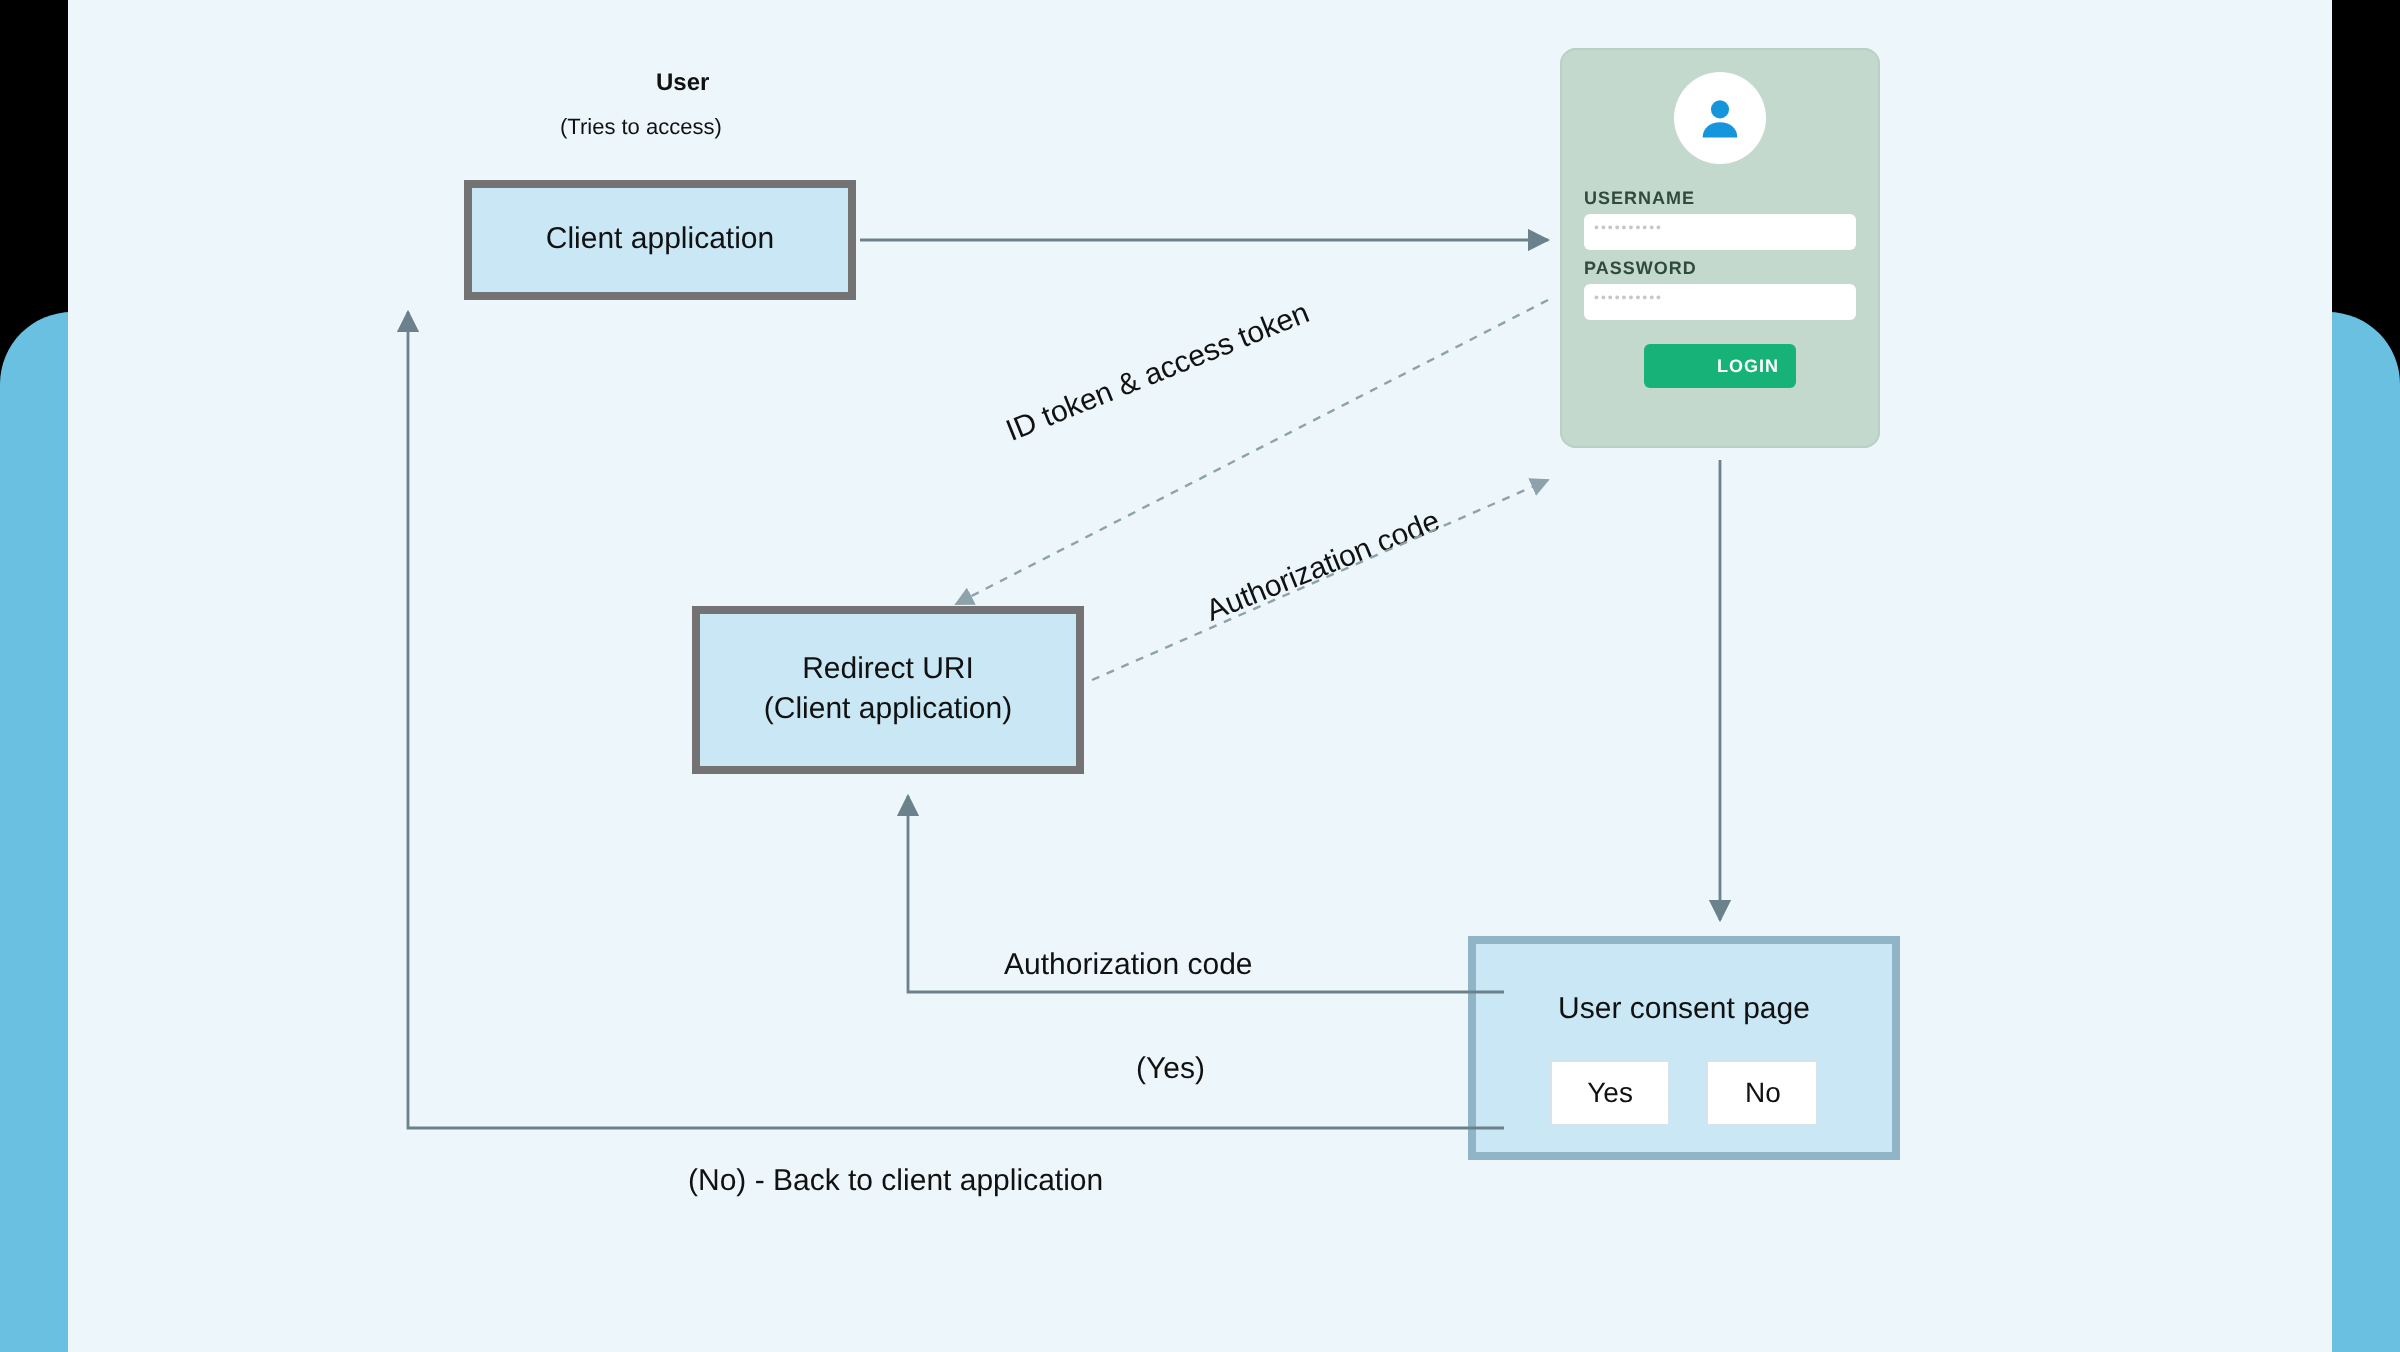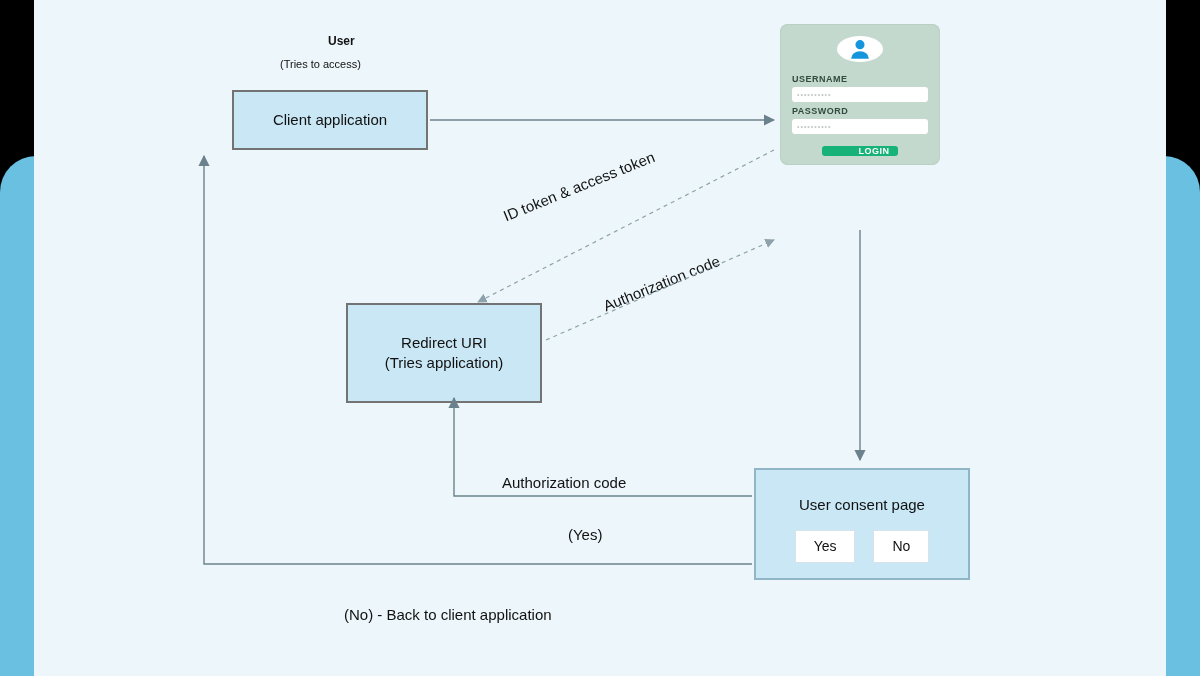--- a/index.html
+++ b/index.html
@@ -22,45 +22,45 @@
     position: absolute;
     left: 34px; top: 0;
     width: 1132px; height: 676px;
     background: #edf7fb;
     border-radius: 0;
   }
   
   .node {
     position: absolute;
     background: #c9e7f4;
-    border: 2px solid #737373;
+    border: 4px solid #737373;
     color: #111;
     text-align: center;
     display: flex;
     flex-direction: column;
     align-items: center;
     justify-content: center;
     font-size: 15px;
     line-height: 1.35;
   }
   
   .client-app { left: 198px; top: 90px;  width: 196px; height: 60px; }
-  .redirect   { left: 312px; top: 303px; width: 196px; height: 100px; }
-  .consent    { left: 720px; top: 468px; width: 216px; height: 112px; padding-top: 10px; border-color:#8fb5c6;}
+  .redirect   { left: 312px; top: 303px; width: 196px; height: 84px; }
+  .consent    { left: 700px; top: 468px; width: 216px; height: 112px; padding-top: 10px; border-color:#8fb5c6;}
   .consent .btns { display:flex; gap:18px; margin-top:14px; }
   .consent .btn {
     background: #fff; border:1px solid #d6e3ea;
     color:#111; font-size:14px;
     padding:6px 18px;
   }
   
   .login-panel {
     position: absolute;
     left: 746px; top: 24px;
-    width: 160px; height: 141px;
+    width: 160px; height: 200px;
     background: #c4d9cd;
     border-radius: 8px;
     padding: 12px 12px 10px;
     display:flex; flex-direction:column; align-items:center;
     box-shadow: 0 0 0 1px #bbd0c2 inset;
   }
   .avatar {
     width: 46px; height:46px; border-radius:50%;
     background:#fff; display:flex; align-items:center; justify-content:center;
     margin-bottom:8px;
@@ -81,21 +81,21 @@
   }
   
   .label { position:absolute; color:#111; font-size:15px; }
   .header-user  { left:294px; top:34px; font-size:12px; font-weight:600;}
   .header-sub   { left:246px; top:58px; font-size:11px;}
   .lbl-redirect { left:420px; top:94px; font-size:15px;}
   .lbl-token    { left:470px; top:208px; font-size:15px; transform: rotate(-22deg); transform-origin:left center;}
   .lbl-auth     { left:570px; top:298px; font-size:15px; transform: rotate(-22deg); transform-origin:left center;}
   .lbl-auth2    { left:468px; top:474px; font-size:15px;}
   .lbl-yes      { left:534px; top:502px; font-size:15px;margin-top:24px;}
-  .lbl-no       { left:310px; top:606px; font-size:15px;}
+  .lbl-no       { left:310px; top:582px; font-size:15px;}
   
   svg.arrows { position:absolute; left:0; top:0; width:1132px; height:676px; pointer-events:none; }
   .solidArrow { stroke:#6b828c; stroke-width:1.4; fill:none; }
   .dashArrow  { stroke:#8da2ab; stroke-width:1.2; fill:none; stroke-dasharray:4 4;}
 </style>
 </head>
 <body>
 
 <div class="blue-bg"></div>
 
@@ -103,21 +103,21 @@
 
   <div class="label header-user">User</div>
   <div class="label header-sub">(Tries to access)</div>
 
   <div class="node client-app">
     <span>Client application</span>
   </div>
 
   <div class="node redirect">
     <span>Redirect URI</span>
-    <span>(Tries application)</span>
+    <span>(Client application)</span>
   </div>
 
   <div class="node consent">
     <span>User consent page</span>
     <div class="btns">
       <div class="btn">Yes</div>
       <div class="btn">No</div>
     </div>
   </div>
 

